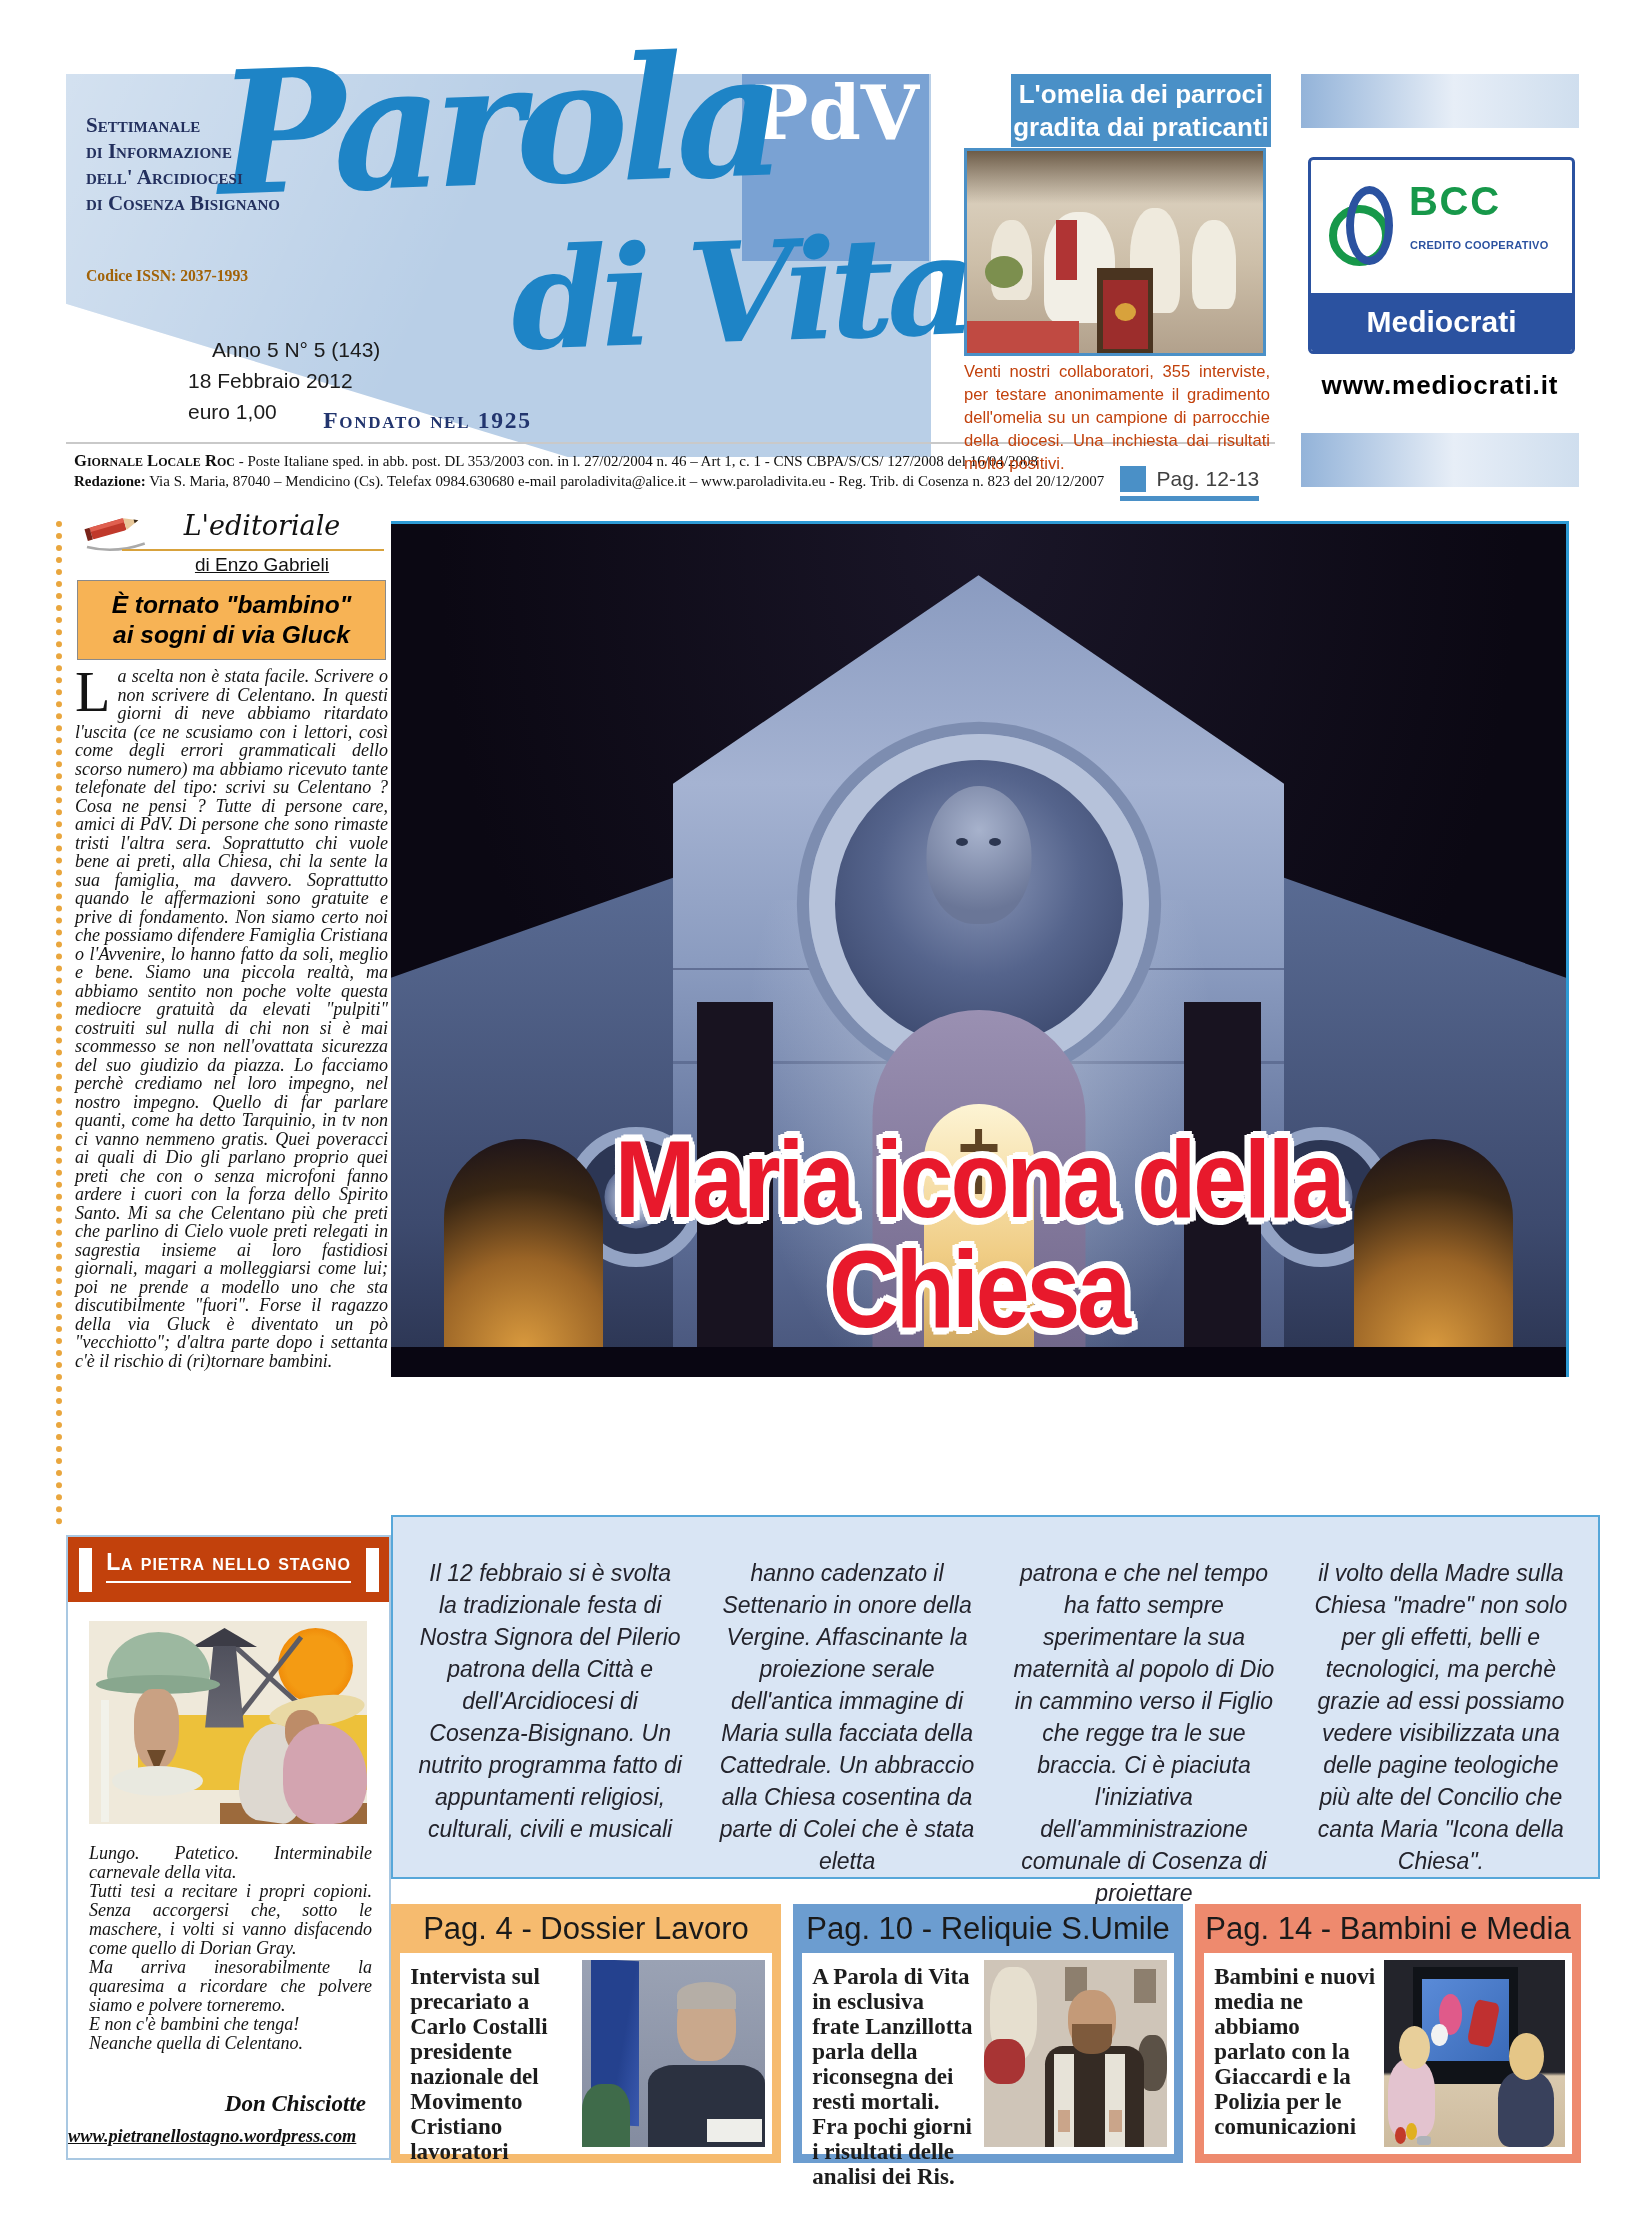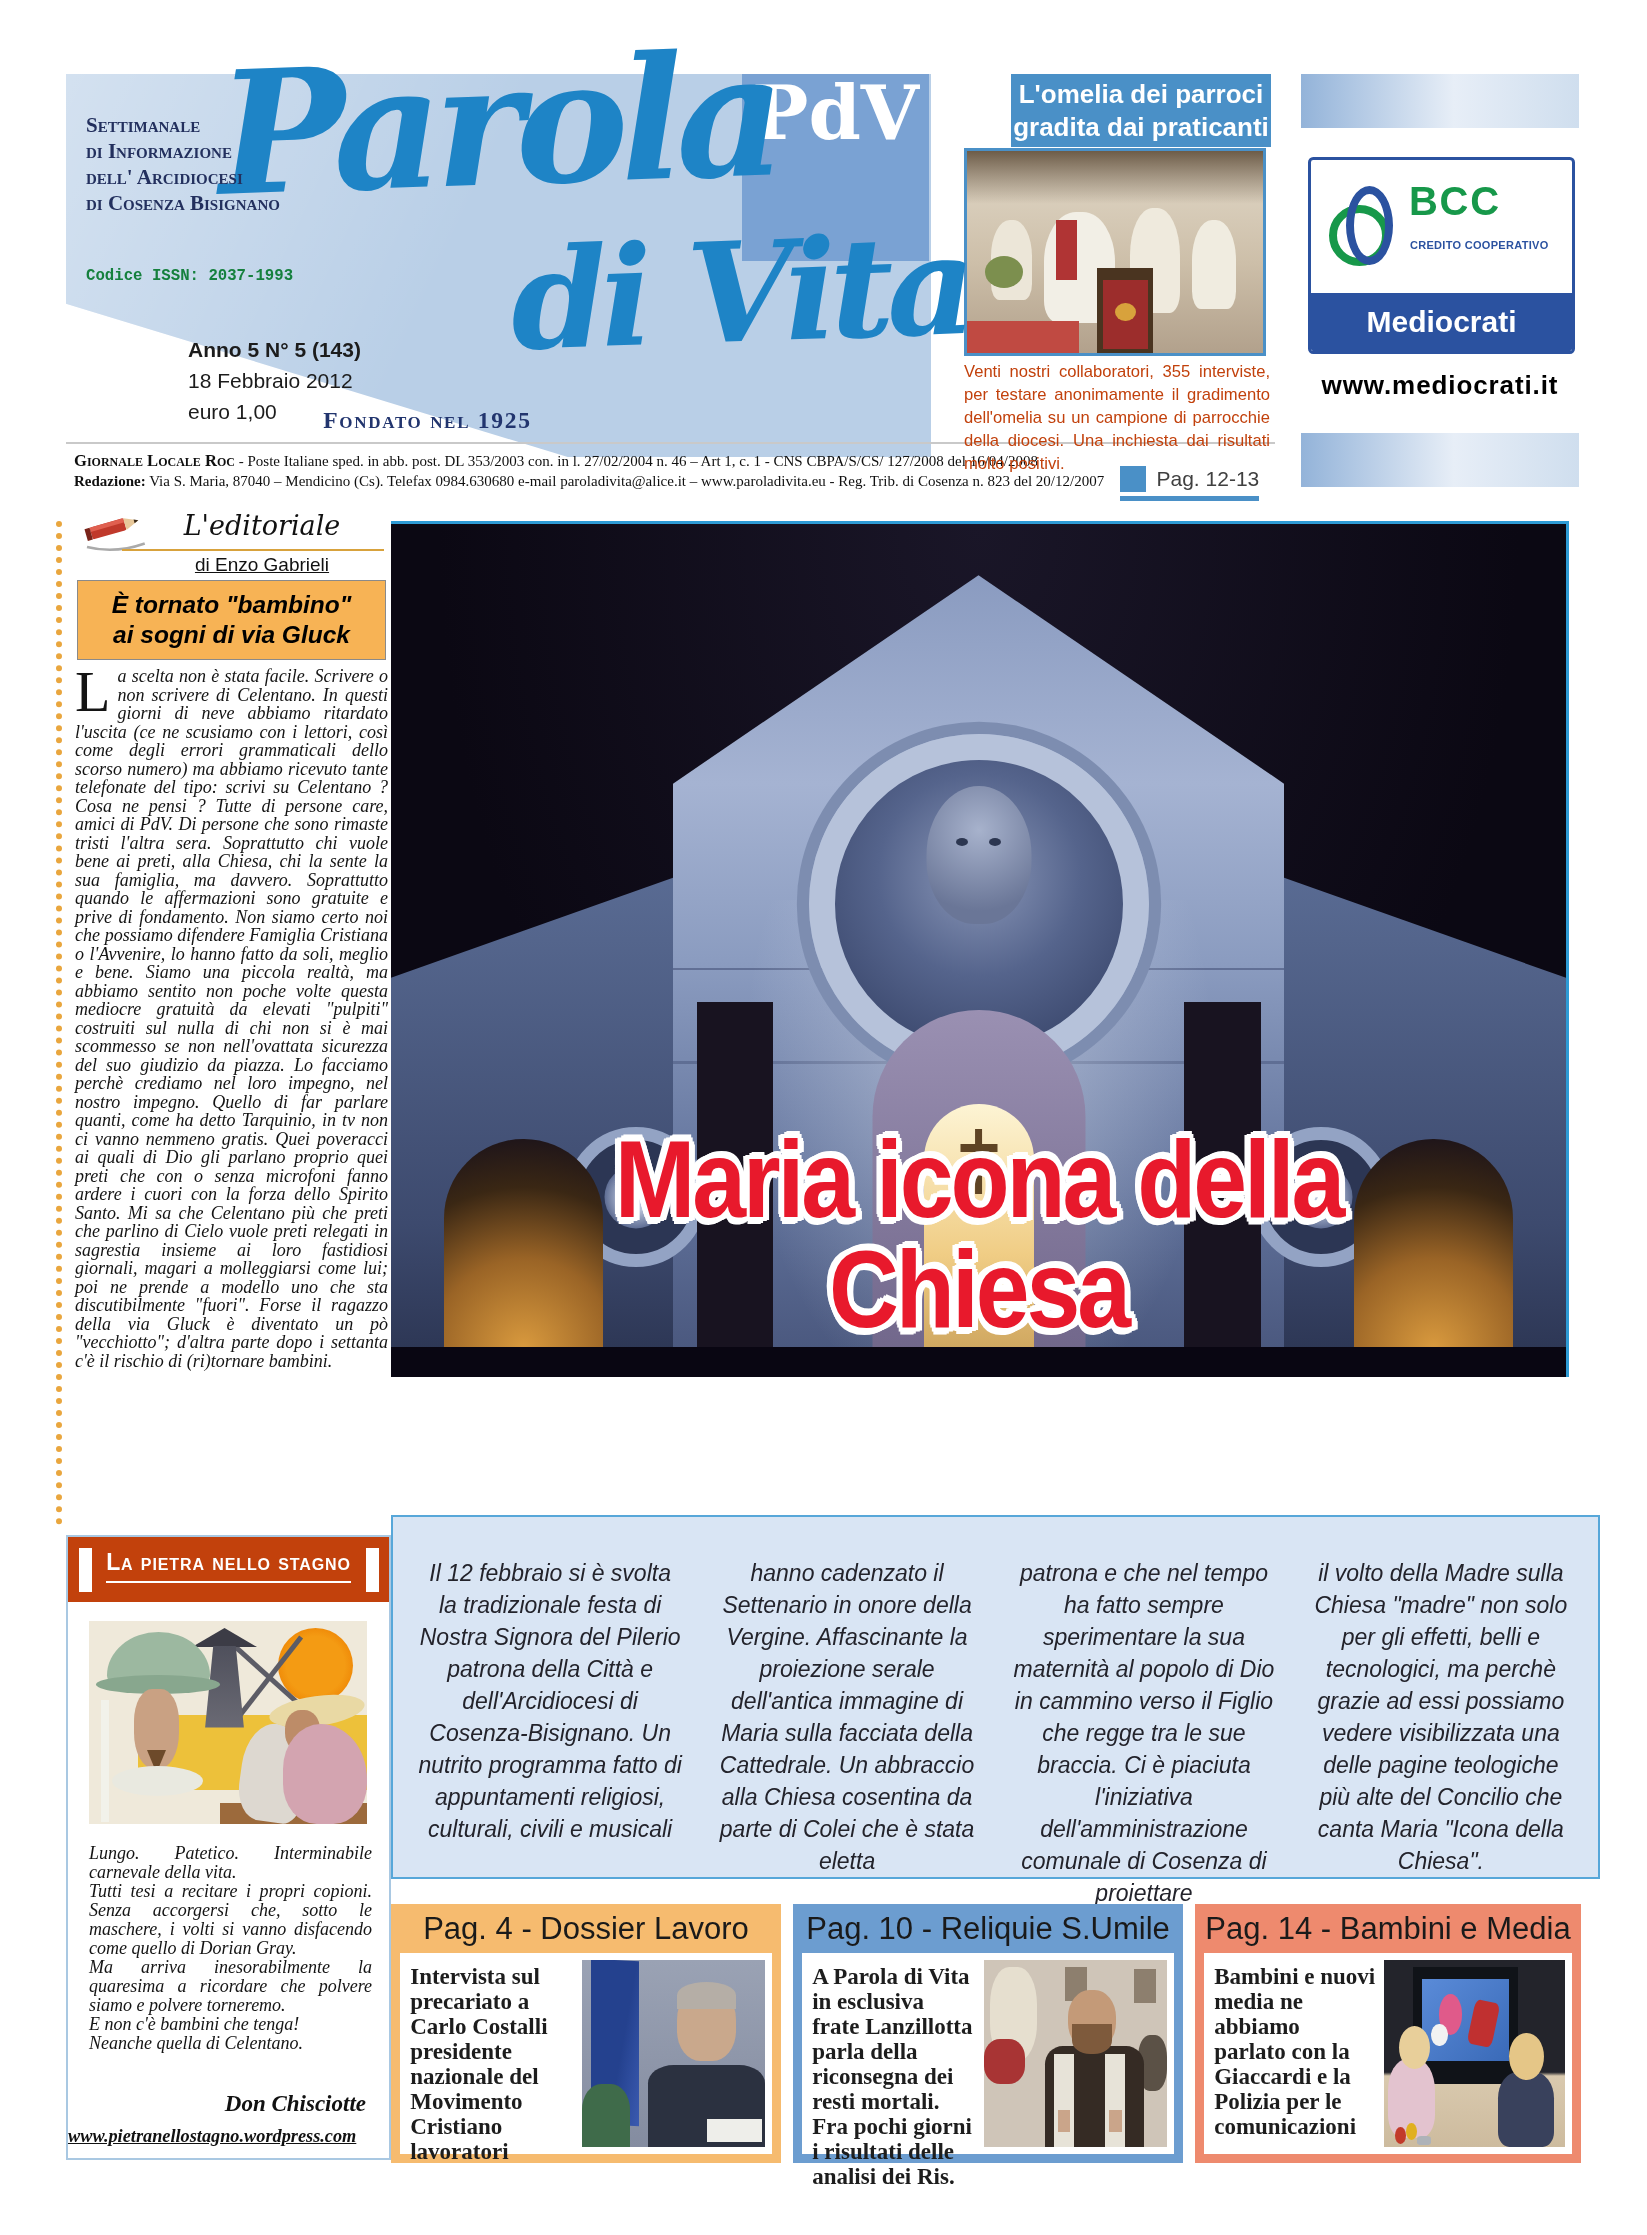--- a/index.html
+++ b/index.html
@@ -15,23 +15,23 @@
     clip-path:polygon(0 0,100% 0,100% 100%,58% 100%,0 60%);}
   .m-badge{left:742px;top:74px;width:187px;height:187px;background:#7aa2d3;z-index:1;
     display:flex;justify-content:center;align-items:flex-start;
     font-family:"DejaVu Serif",serif;font-weight:700;font-size:75px;color:#fff;line-height:1.05;}
   .m-t1{left:218px;top:48px;z-index:2;font-family:"DejaVu Serif",serif;font-style:italic;font-weight:700;
     font-size:170px;line-height:.9;color:#1e84c6;letter-spacing:-8.7px;transform:rotate(-2deg);}
   .m-t2{left:511px;top:231px;z-index:2;font-family:"DejaVu Serif",serif;font-style:italic;font-weight:700;
     font-size:138px;line-height:.9;color:#1e84c6;letter-spacing:-7px;transform:rotate(-2deg);}
   .m-info{left:86px;top:112px;z-index:2;font-family:"Liberation Serif",serif;font-weight:700;
     font-variant:small-caps;font-size:21px;line-height:26px;color:#23305e;}
-  .m-issn{left:86px;top:267px;z-index:2;font-family:Liberation Mono, monospace;font-weight:700;font-size:15.7px;color:#15803d;}
+  .m-issn{left:86px;top:267px;z-index:2;font-family:Liberation Serif, serif;font-weight:700;font-size:15.7px;color:#a16207;}
   .m-issue{left:188px;top:334px;z-index:2;font-size:21px;line-height:31px;color:#1c1c1c;}
-  .m-issue .b{font-weight:700;}
+  .m-issue .b{font-weight:400;margin-left:24px;}
   .m-found{left:279px;top:407px;width:297px;text-align:center;z-index:2;font-family:"Liberation Serif",serif;
     font-weight:700;font-variant:small-caps;font-size:23.6px;color:#22356e;letter-spacing:1.7px;}
   .rule{left:66px;top:442px;width:1209px;height:1.7px;background:#c9c9c9;}
   .imprint{left:74px;top:451px;width:1204px;font-family:"Liberation Serif",serif;font-size:15px;line-height:20px;color:#101010;}
   .imprint .lead1{font-weight:700;font-variant:small-caps;font-size:16.6px;}
   .imprint .lead2{font-weight:700;}
 
   
   .om-head{left:1011px;top:74px;width:260px;height:73px;background:#4a90c7;color:#fff;
     font-weight:700;font-size:26px;line-height:33px;text-align:center;padding-top:3.5px;box-sizing:border-box;}

